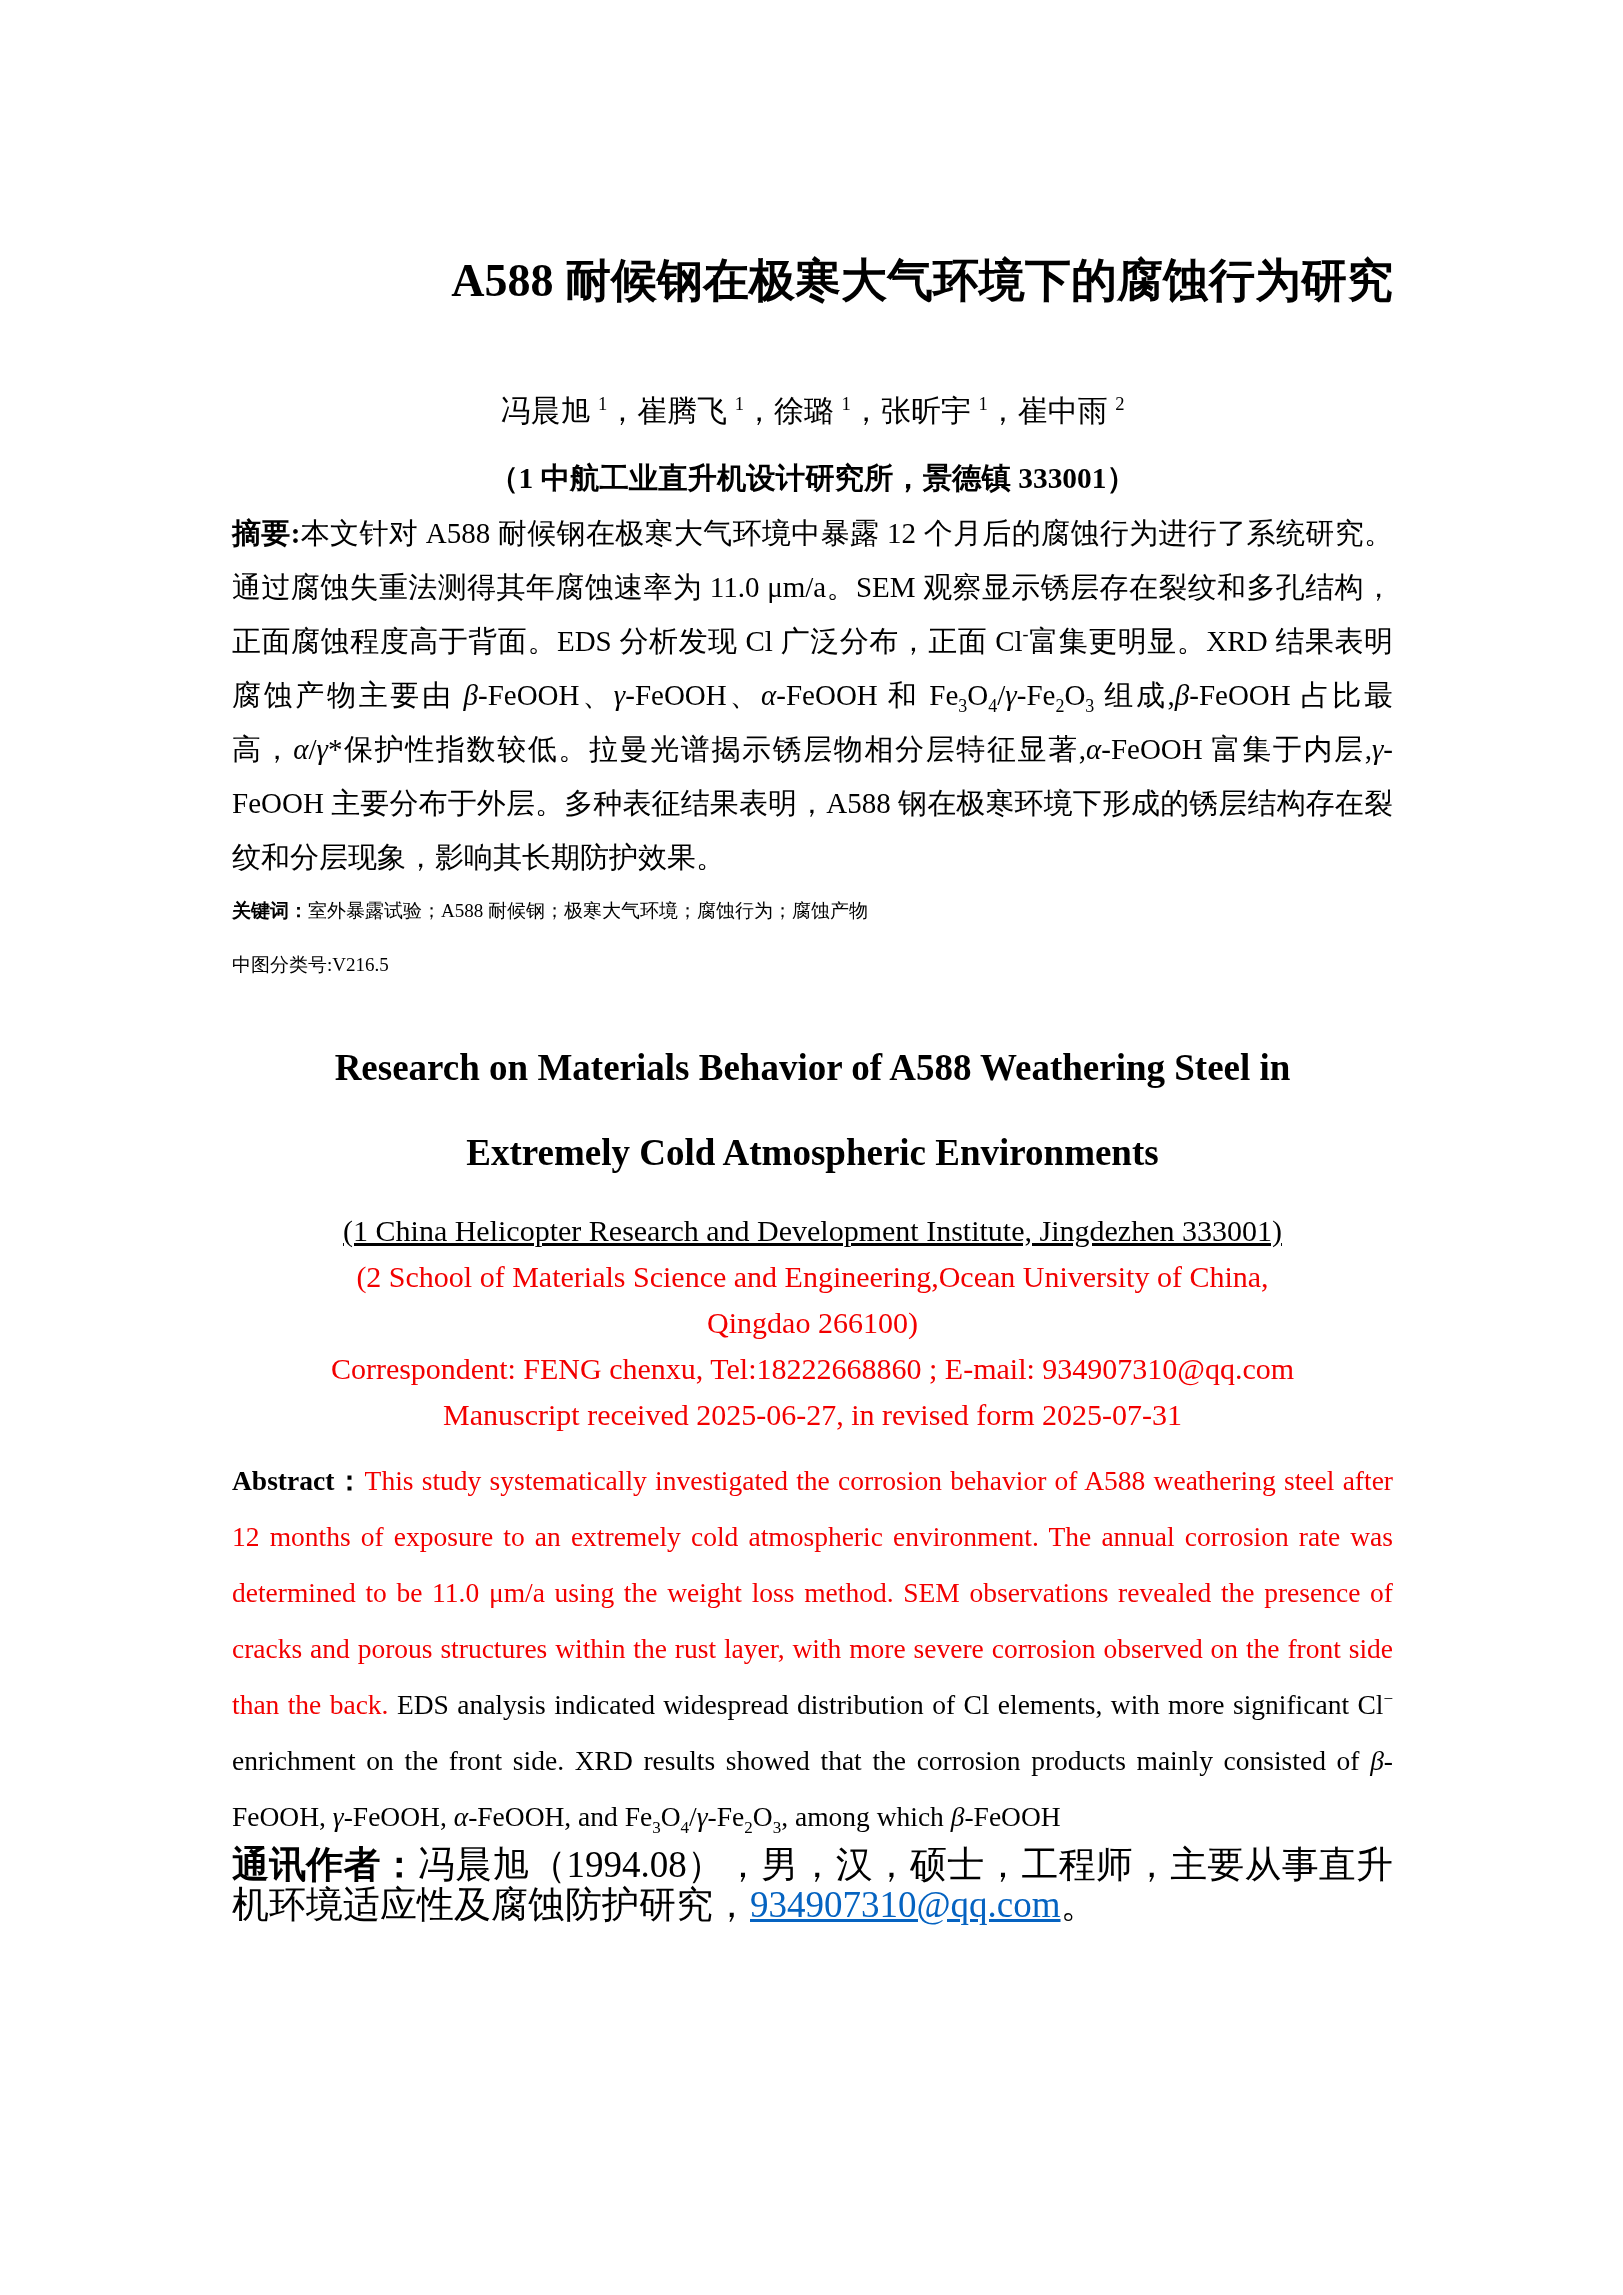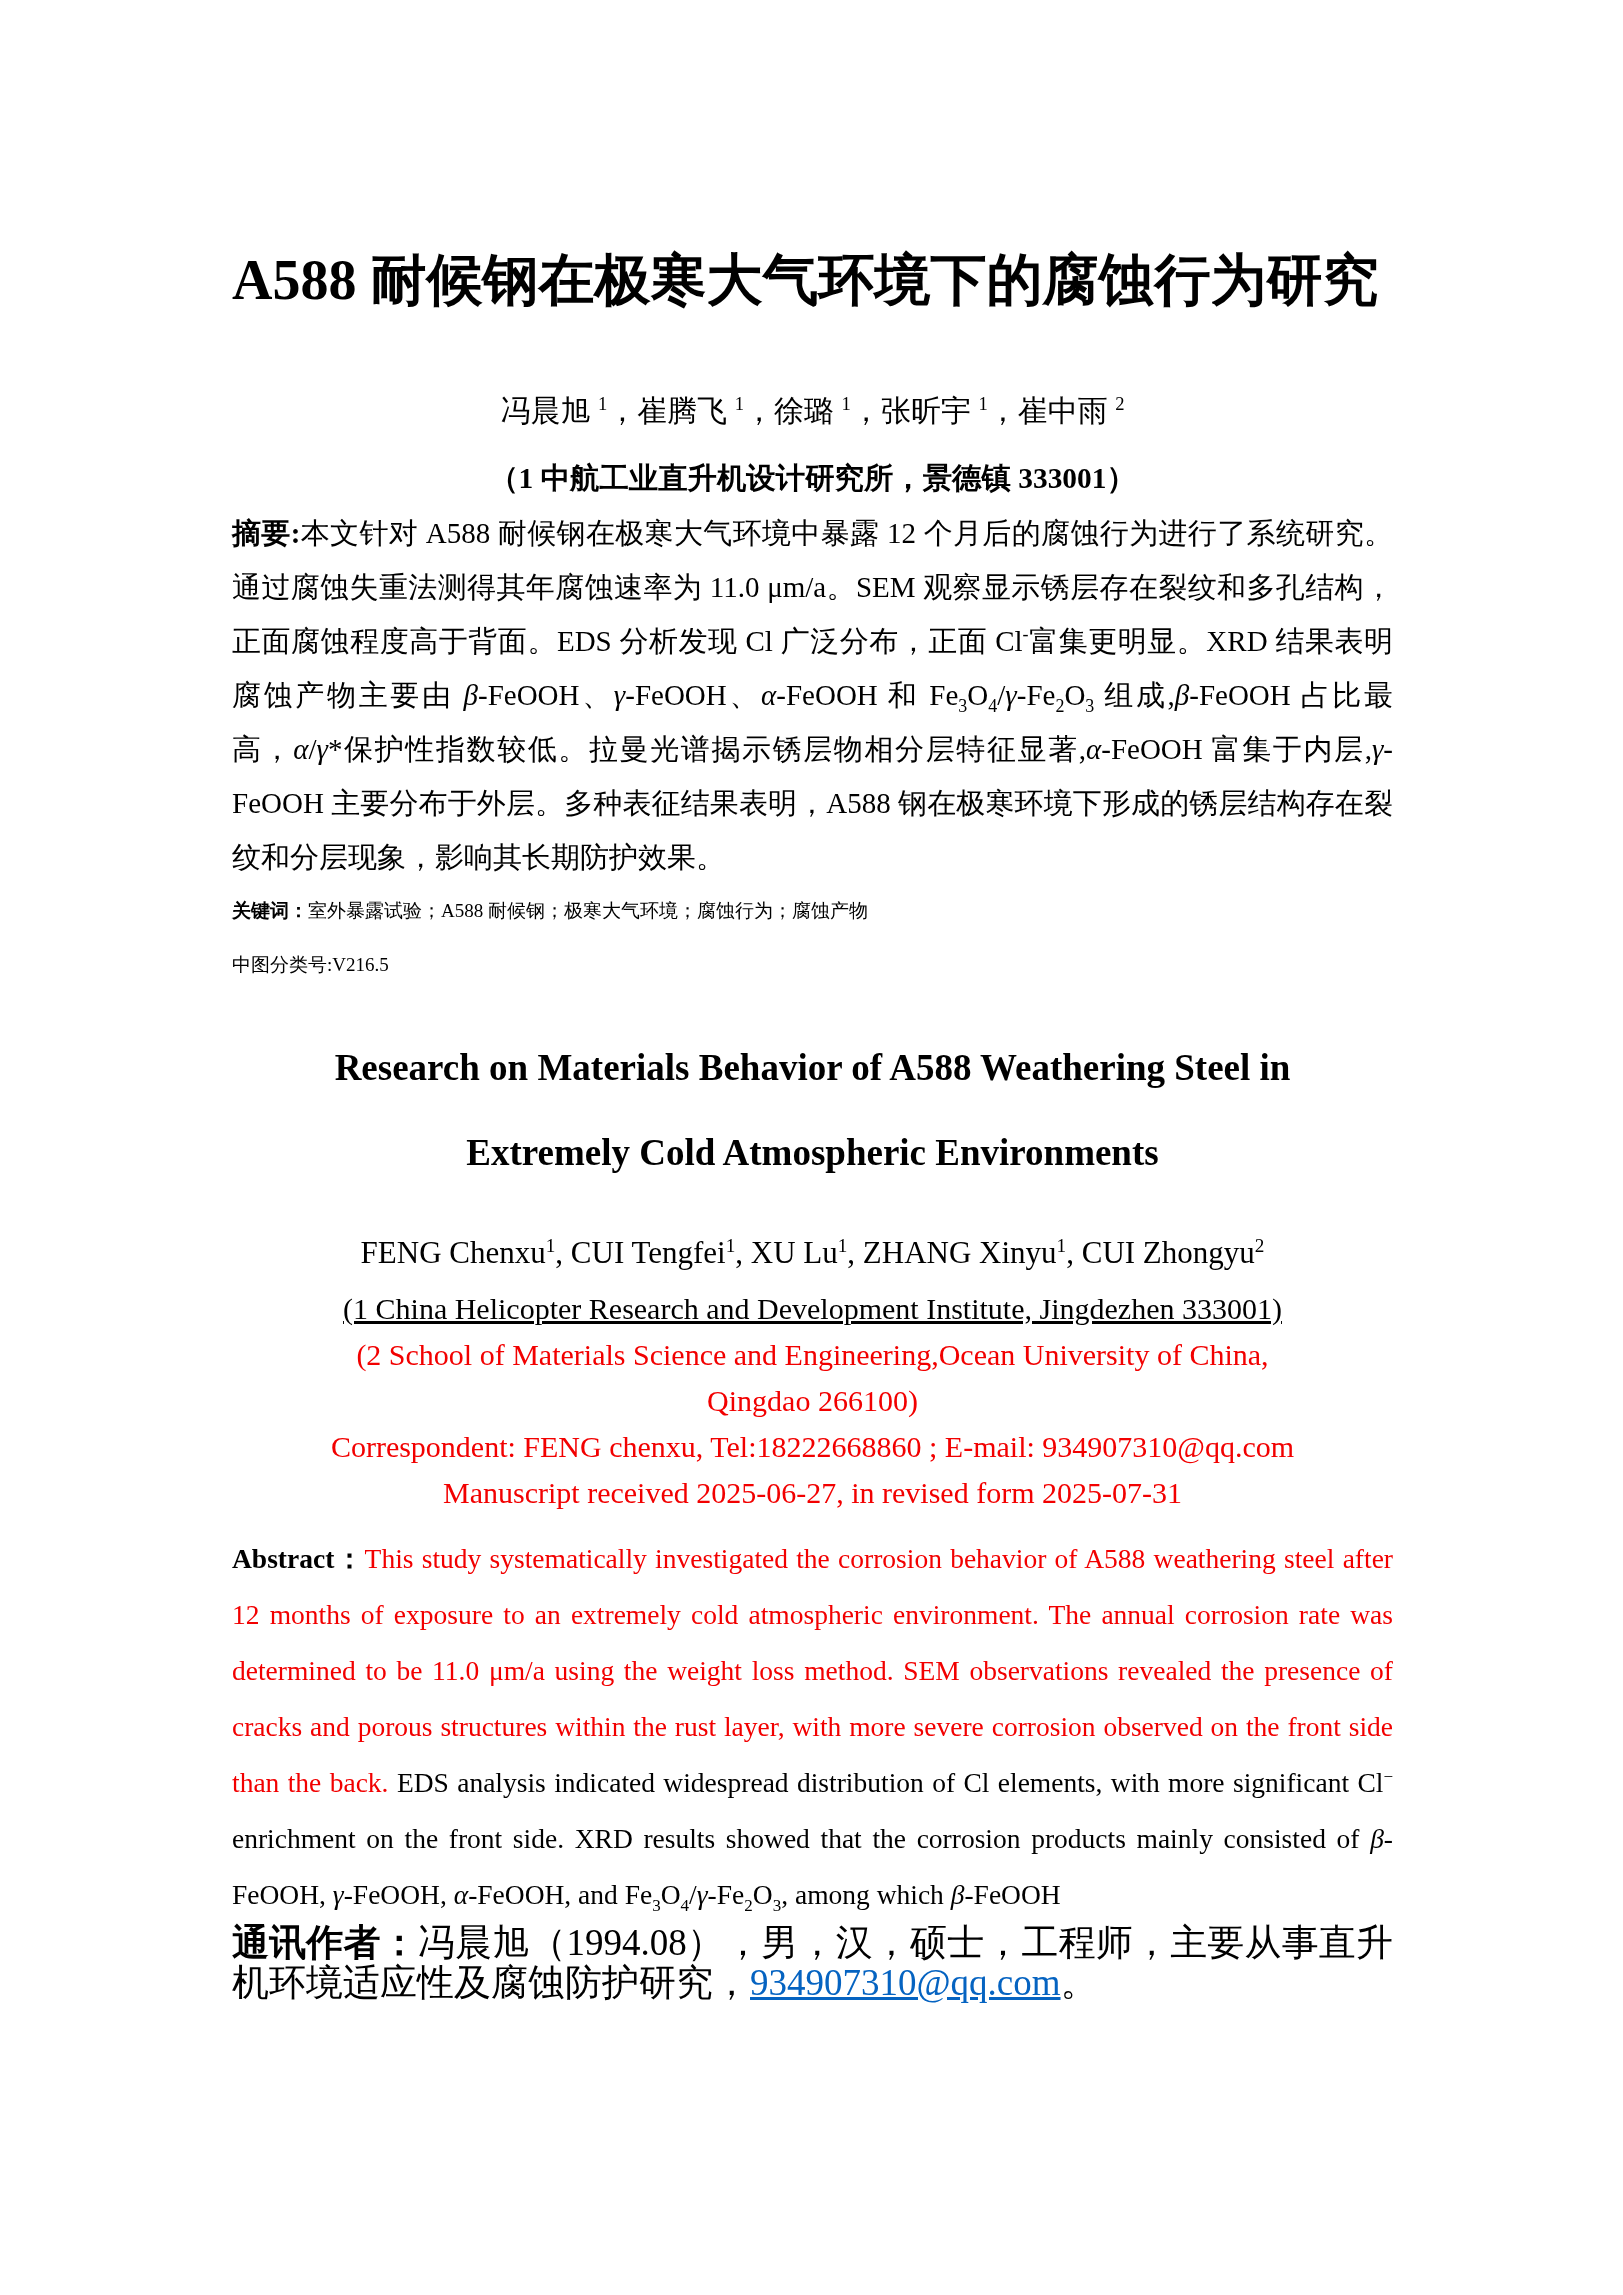--- a/index.html
+++ b/index.html
@@ -12,21 +12,21 @@
   .page { width:100%; height:100%; padding:255px 230px 0 232px; }
 
   
   .b { font-weight:bold; }
   .i { font-style:italic; }
   .sup { vertical-align:super; font-size:0.62em; line-height:0; }
   .sub { vertical-align:sub;  font-size:0.62em; line-height:0; }
   .red { color:var(--red,#f20000); }
   .link { color:var(--link,#0563c1); text-decoration:underline; }
 
-  .zh-title   { font-size:56px; font-weight:bold; text-align:left; line-height:51px; }
+  .zh-title   { font-size:46px; font-weight:bold; text-align:right; line-height:51px; }
   .zh-authors { margin-top:86px; font-size:30px; text-align:center; line-height:38px; }
   .zh-affil   { font-size:29.4px; text-align:center; line-height:56px;font-weight:bold; }
   .zh-affil.first { margin-top:19.6px; }
   .zh-abstract{ font-size:29px; line-height:54px; text-align:justify; }
   .zh-meta    { font-size:19px; line-height:54px; text-align:left; }
 
   .en-title   { margin-top:33px; font-size:37px; font-weight:bold; text-align:center; line-height:85px; }
   .en-title .tline { display:block; }
   .en-authors { margin-top:37px; font-size:31px; text-align:center; line-height:41px; }
   .en-affil   { font-size:30px; text-align:center; line-height:46px; }
@@ -48,21 +48,20 @@
   <p class="zh-abstract"><span class="b">摘要:</span><span>本文针对 A588 耐候钢在极寒大气环境中暴露 12 个月后的腐蚀行为进行了系统研究。通过腐蚀失重法测得其年腐蚀速率为 11.0 μm/a。SEM 观察显示锈层存在裂纹和多孔结构，正面腐蚀程度高于背面。EDS 分析发现 Cl 广泛分布，正面 Cl</span><span class="sup">-</span><span>富集更明显。XRD 结果表明腐蚀产物主要由 </span><span class="i">β</span><span>-FeOOH、</span><span class="i">γ</span><span>-FeOOH、</span><span class="i">α</span><span>-FeOOH 和 Fe</span><span class="sub">3</span><span>O</span><span class="sub">4</span><span>/</span><span class="i">γ</span><span>-Fe</span><span class="sub">2</span><span>O</span><span class="sub">3</span><span> 组成,</span><span class="i">β</span><span>-FeOOH 占比最高，</span><span class="i">α</span><span>/</span><span class="i">γ</span><span>*保护性指数较低。拉曼光谱揭示锈层物相分层特征显著,</span><span class="i">α</span><span>-FeOOH 富集于内层,</span><span class="i">γ</span><span>-FeOOH 主要分布于外层。多种表征结果表明，A588 钢在极寒环境下形成的锈层结构存在裂纹和分层现象，影响其长期防护效果。</span></p>
 
   <p class="zh-meta"><span class="b">关键词：</span><span>室外暴露试验；A588 耐候钢；极寒大气环境；腐蚀行为；腐蚀产物</span></p>
   <p class="zh-meta">中图分类号:V216.5</p>
 
   <h2 class="en-title">
     <span class="tline">Research on Materials Behavior of A588 Weathering Steel in</span>
     <span class="tline">Extremely Cold Atmospheric Environments</span>
   </h2>
 
-  <div class="en-authors"><span>FENG Chenxu</span><span class="sup">1</span><span>, CUI Tengfei</span><span class="sup">1</span><span>, XU Lu</span><span class="sup">1</span><span>, ZHANG Xinyu</span><span class="sup">1</span><span>, CUI Zhongyu</span><span class="sup">2</span></div>
 
   <div class="en-affil gap-top">(1 China Helicopter Research and Development Institute, Jingdezhen 333001)</div>
   <div class="en-affil red">(2 School of Materials Science and Engineering,Ocean University of China,</div>
   <div class="en-affil red">Qingdao 266100)</div>
   <div class="en-affil red">Correspondent: FENG chenxu, Tel:18222668860 ; E-mail: 934907310@qq.com</div>
   <div class="en-affil red">Manuscript received 2025-06-27, in revised form 2025-07-31</div>
 
   <p class="en-abstract"><span class="b">Abstract：</span><span class="red">This study systematically investigated the corrosion behavior of A588 weathering steel after 12 months of exposure to an extremely cold atmospheric environment. The annual corrosion rate was determined to be 11.0 μm/a using the weight loss method. SEM observations revealed the presence of cracks and porous structures within the rust layer, with more severe corrosion observed on the front side than the back.</span><span> EDS analysis indicated widespread distribution of Cl elements, with more significant Cl</span><span class="sup">−</span><span> enrichment on the front side. XRD results showed that the corrosion products mainly consisted of </span><span class="i">β</span><span>-FeOOH, </span><span class="i">γ</span><span>-FeOOH, </span><span class="i">α</span><span>-FeOOH, and Fe</span><span class="sub">3</span><span>O</span><span class="sub">4</span><span>/</span><span class="i">γ</span><span>-Fe</span><span class="sub">2</span><span>O</span><span class="sub">3</span><span>, among which </span><span class="i">β</span><span>-FeOOH</span></p>
 
   <p class="zh-corr"><span class="b">通讯作者：</span><span>冯晨旭（1994.08），男，汉，硕士，工程师，主要从事直升机环境适应性及腐蚀防护研究，</span><span class="link">934907310@qq.com</span><span>。</span></p>

